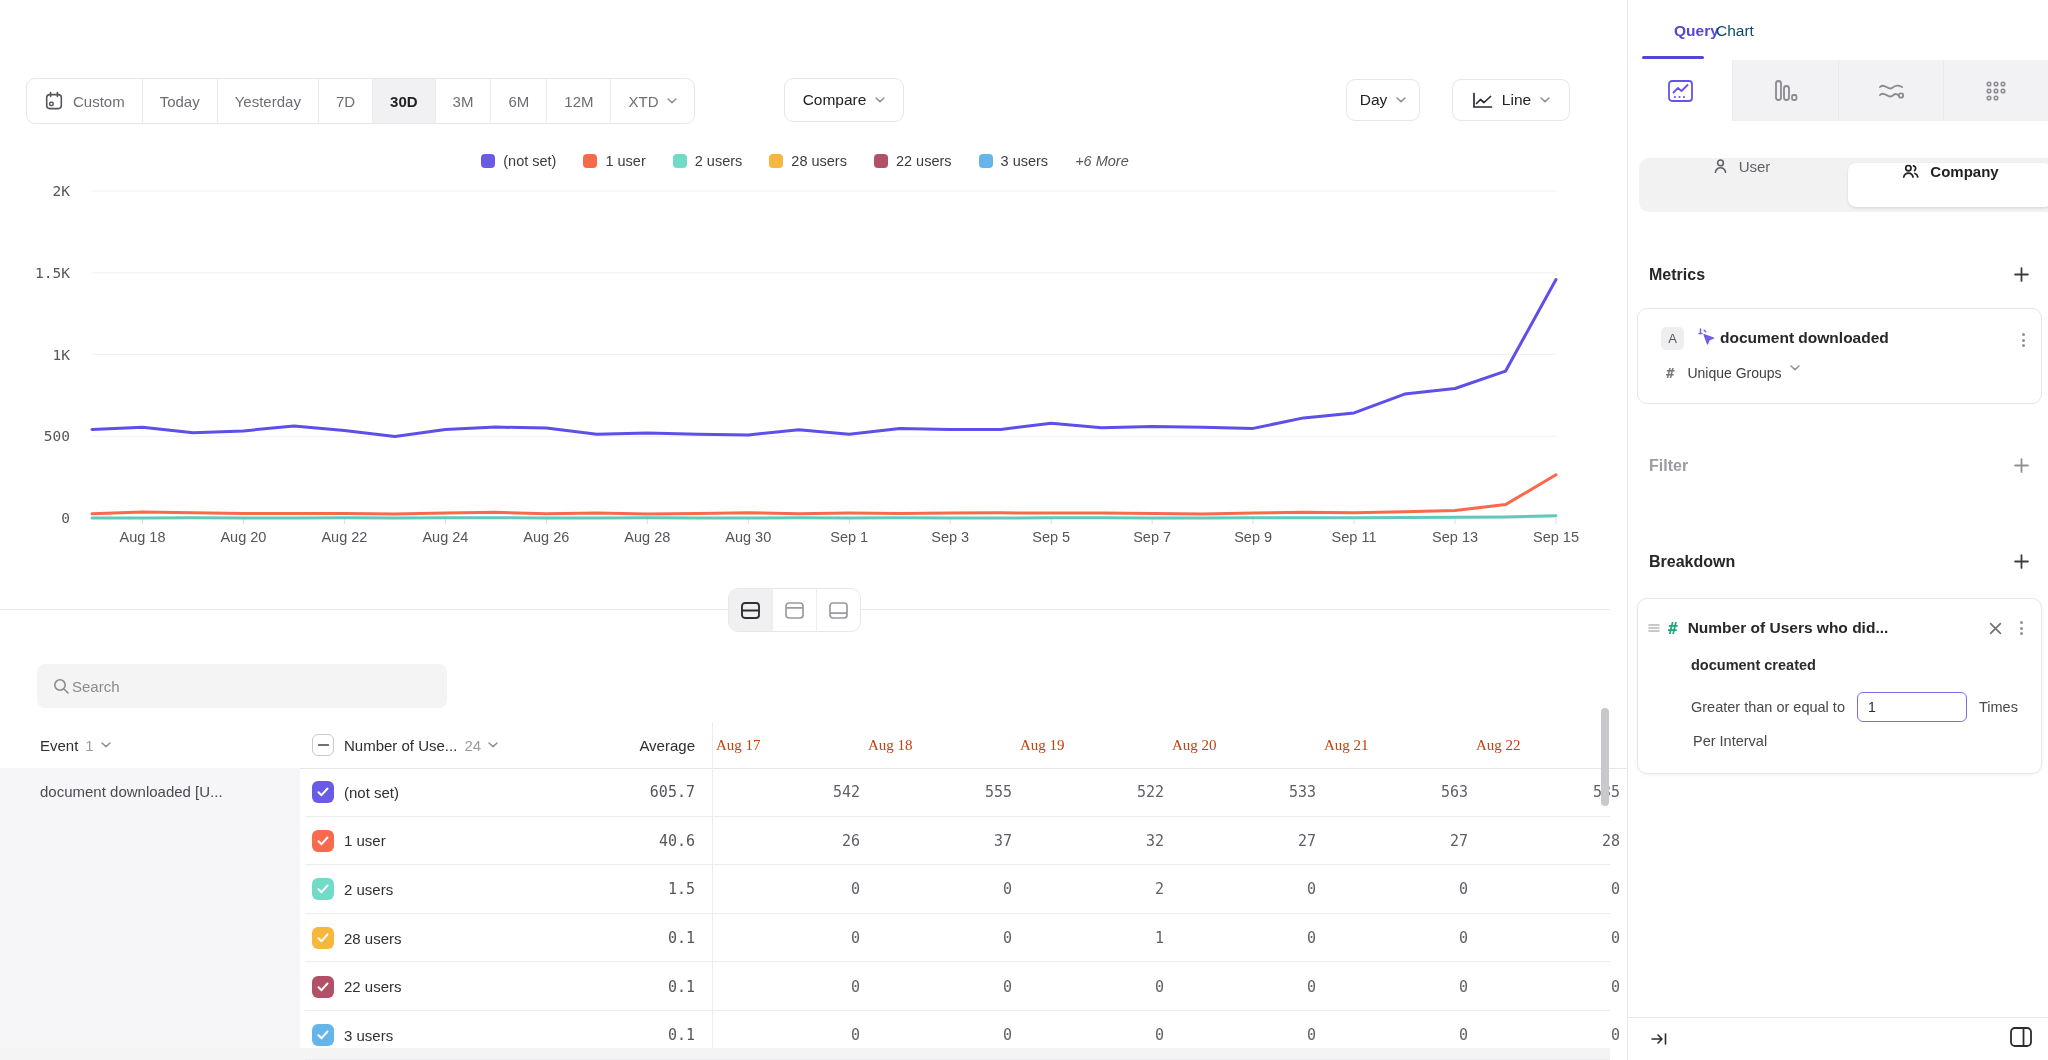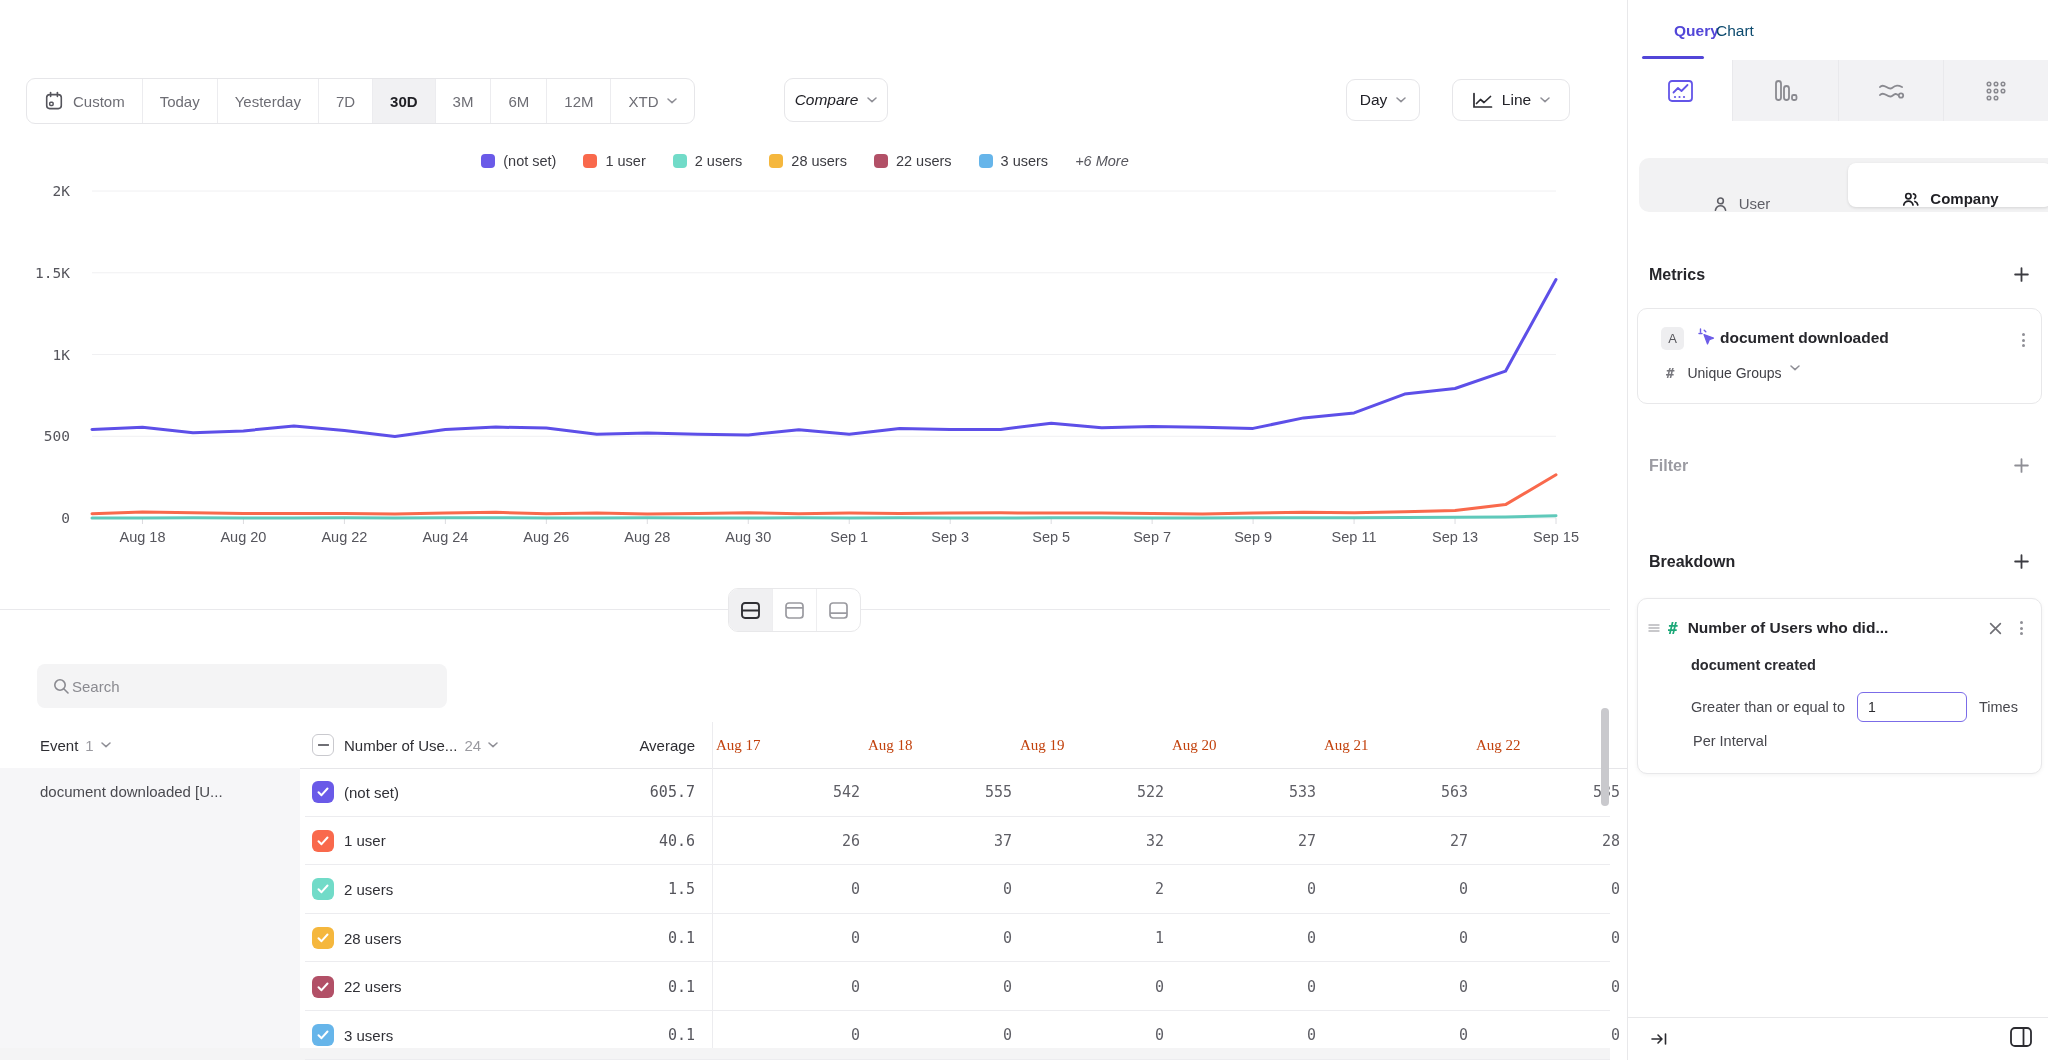--- a/index.html
+++ b/index.html
@@ -67,21 +67,21 @@
   #tab-query{left:22px;color:#5246d8;font-weight:700;margin-left:24px;}
   #tab-chart{left:88px;color:#0c4a6e;font-weight:500;}
   #tab-underline{position:absolute;left:14px;top:56px;width:62px;height:3px;border-radius:2px;background:#5246d8;}
   #charttype-row{position:absolute;left:0;top:60px;width:100%;height:61px;display:flex;}
   .ct-cell{flex:1;display:flex;align-items:center;justify-content:center;background:#f2f2f4;
     border-left:1px solid #e9e9ec;cursor:pointer;}
   .ct-cell:first-child{border-left:none;}
   .ct-cell.active{background:#fff;}
   #view-toggle{position:absolute;left:11px;top:158px;width:418px;height:54px;background:#f2f2f3;
     border-radius:10px;display:flex;align-items:center;}
-  .vt-seg{flex:1;display:flex;align-items:flex-end;justify-content:center;gap:10px;font-size:15px;
+  .vt-seg{flex:1;display:flex;align-items:flex-start;justify-content:center;gap:10px;font-size:15px;
     color:#5f5f66;cursor:pointer;height:100%;}
   .vt-seg.active{background:#fff;border-radius:8px;margin:5px;height:44px;box-shadow:0 1px 3px rgba(0,0,0,.12);
     color:#1f1f24;font-weight:700;}
   .sb-heading{position:absolute;left:21px;font-size:16px;font-weight:700;color:#26262b;}
   .sb-plus{position:absolute;right:18px;cursor:pointer;}
   .sb-card{position:absolute;left:9px;right:6px;border:1px solid #e8e8ea;border-radius:10px;background:#fff;}
   #metric-card{top:308px;height:94px;}
   .badge-a{position:absolute;left:23px;top:18px;width:23px;height:23px;border-radius:5px;background:#eeeef0;
     display:flex;align-items:center;justify-content:center;font-size:13px;color:#57575c;font-weight:500;}
   #metric-title{position:absolute;left:82px;top:20px;font-size:15.5px;font-weight:700;color:#26262b;}
@@ -138,21 +138,21 @@
         <span>12M</span>
       </div>
       <div class="range-item">
         <span>XTD</span>
         <svg class="chev" width="10" height="6" viewBox="0 0 10 6">
           <path d="M1 1l4 3.6L9 1" fill="none" stroke="currentColor" stroke-width="1.5" stroke-linecap="round" stroke-linejoin="round"></path>
         </svg>
       </div>
     </div>
 
-  <button class="tool-btn" style="left:784px;top:78px;width:104px;font-style:italic;">
+  <button class="tool-btn" style="left:784px;top:78px;width:120px;">
     <span>Compare</span>
     <svg class="chev" width="10" height="6" viewBox="0 0 10 6">
         <path d="M1 1l4 3.6L9 1" fill="none" stroke="currentColor" stroke-width="1.5" stroke-linecap="round" stroke-linejoin="round"></path>
       </svg>
   </button>
 
   <button class="tool-btn" style="left:1346px;top:79px;width:74px;height:42px;">
     <span>Day</span>
     <svg class="chev" width="10" height="6" viewBox="0 0 10 6">
         <path d="M1 1l4 3.6L9 1" fill="none" stroke="currentColor" stroke-width="1.5" stroke-linecap="round" stroke-linejoin="round"></path>

